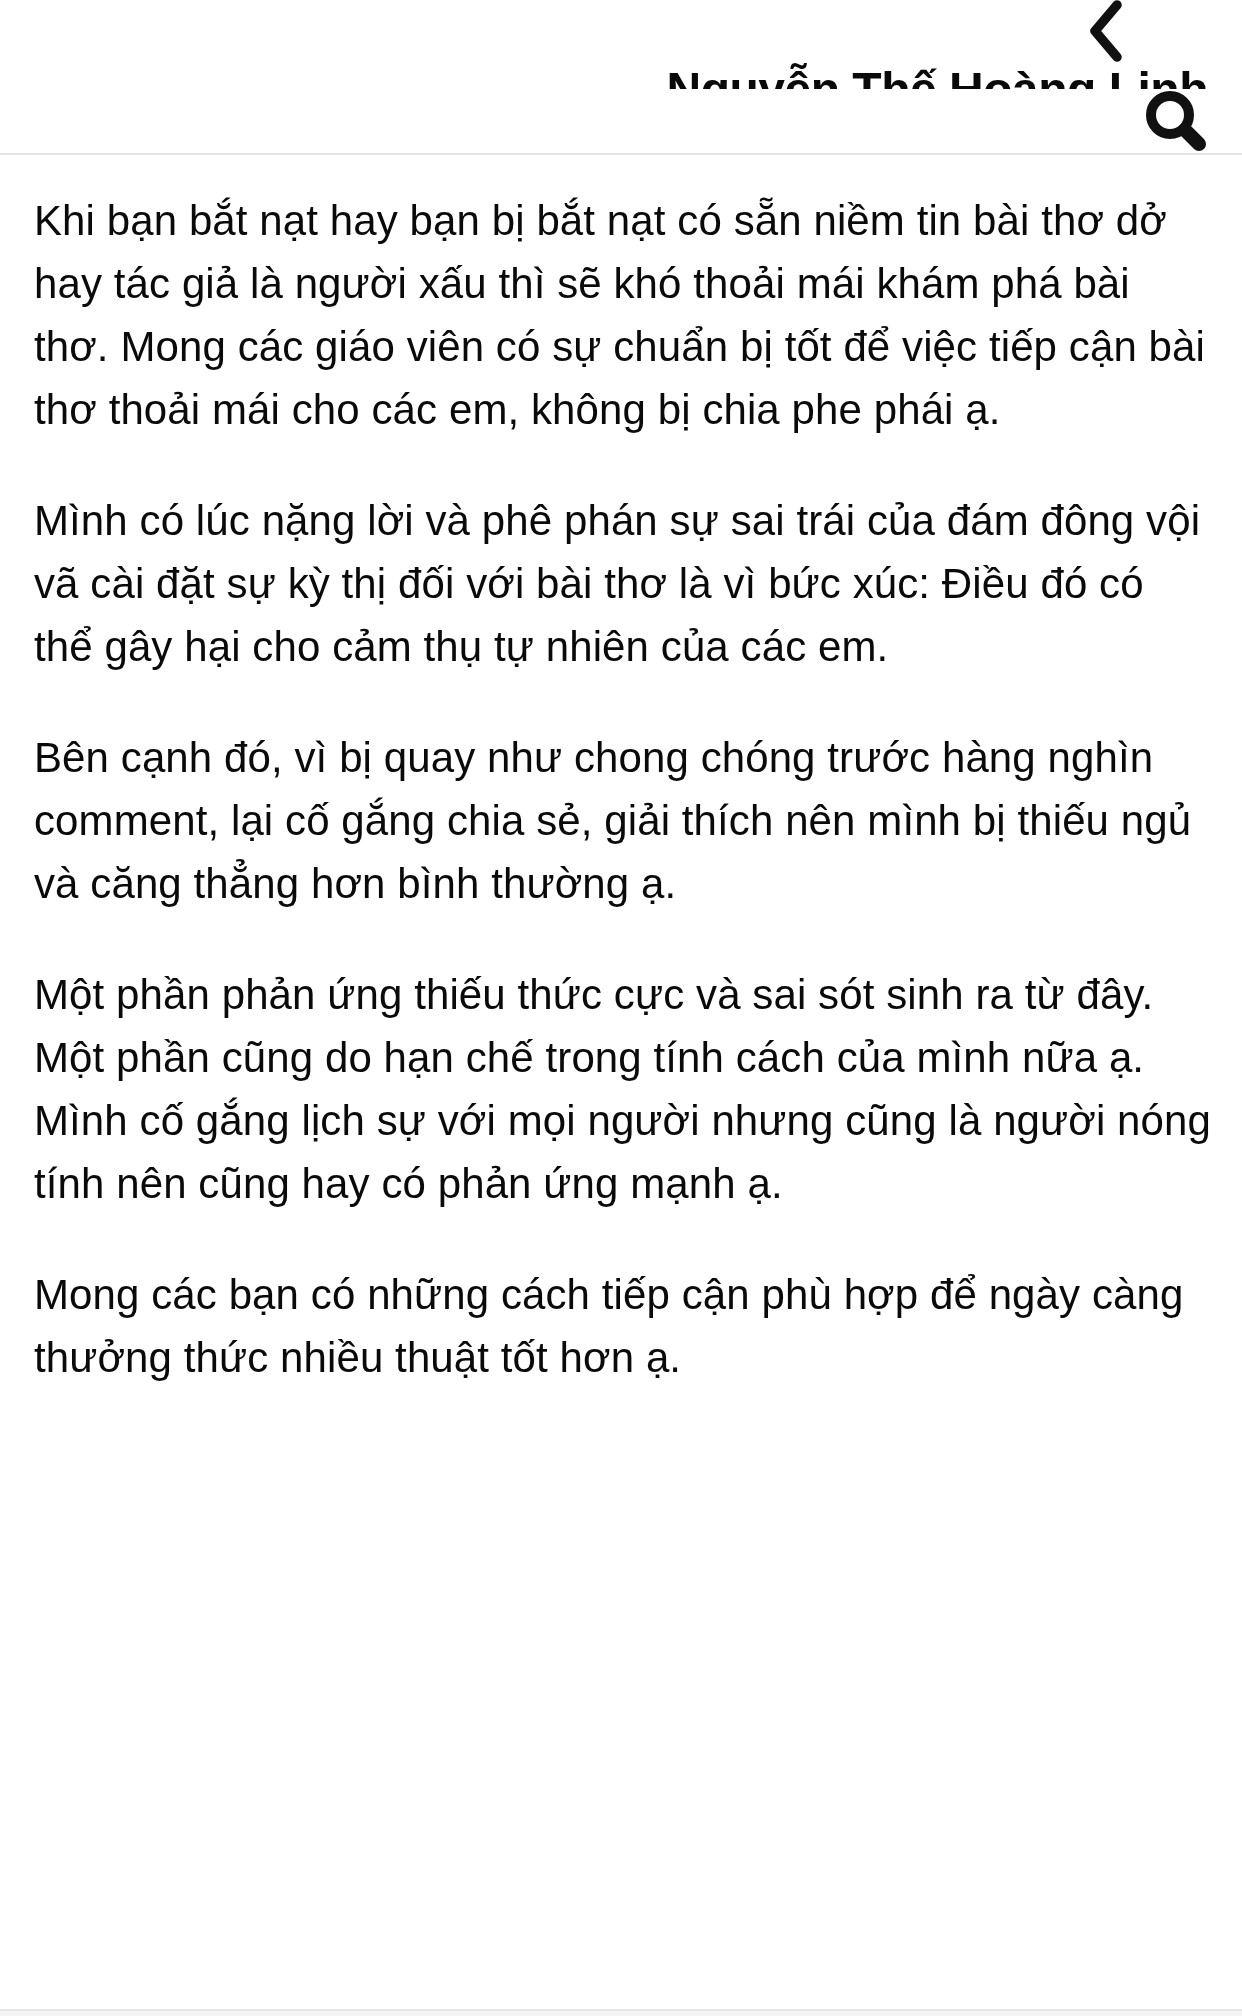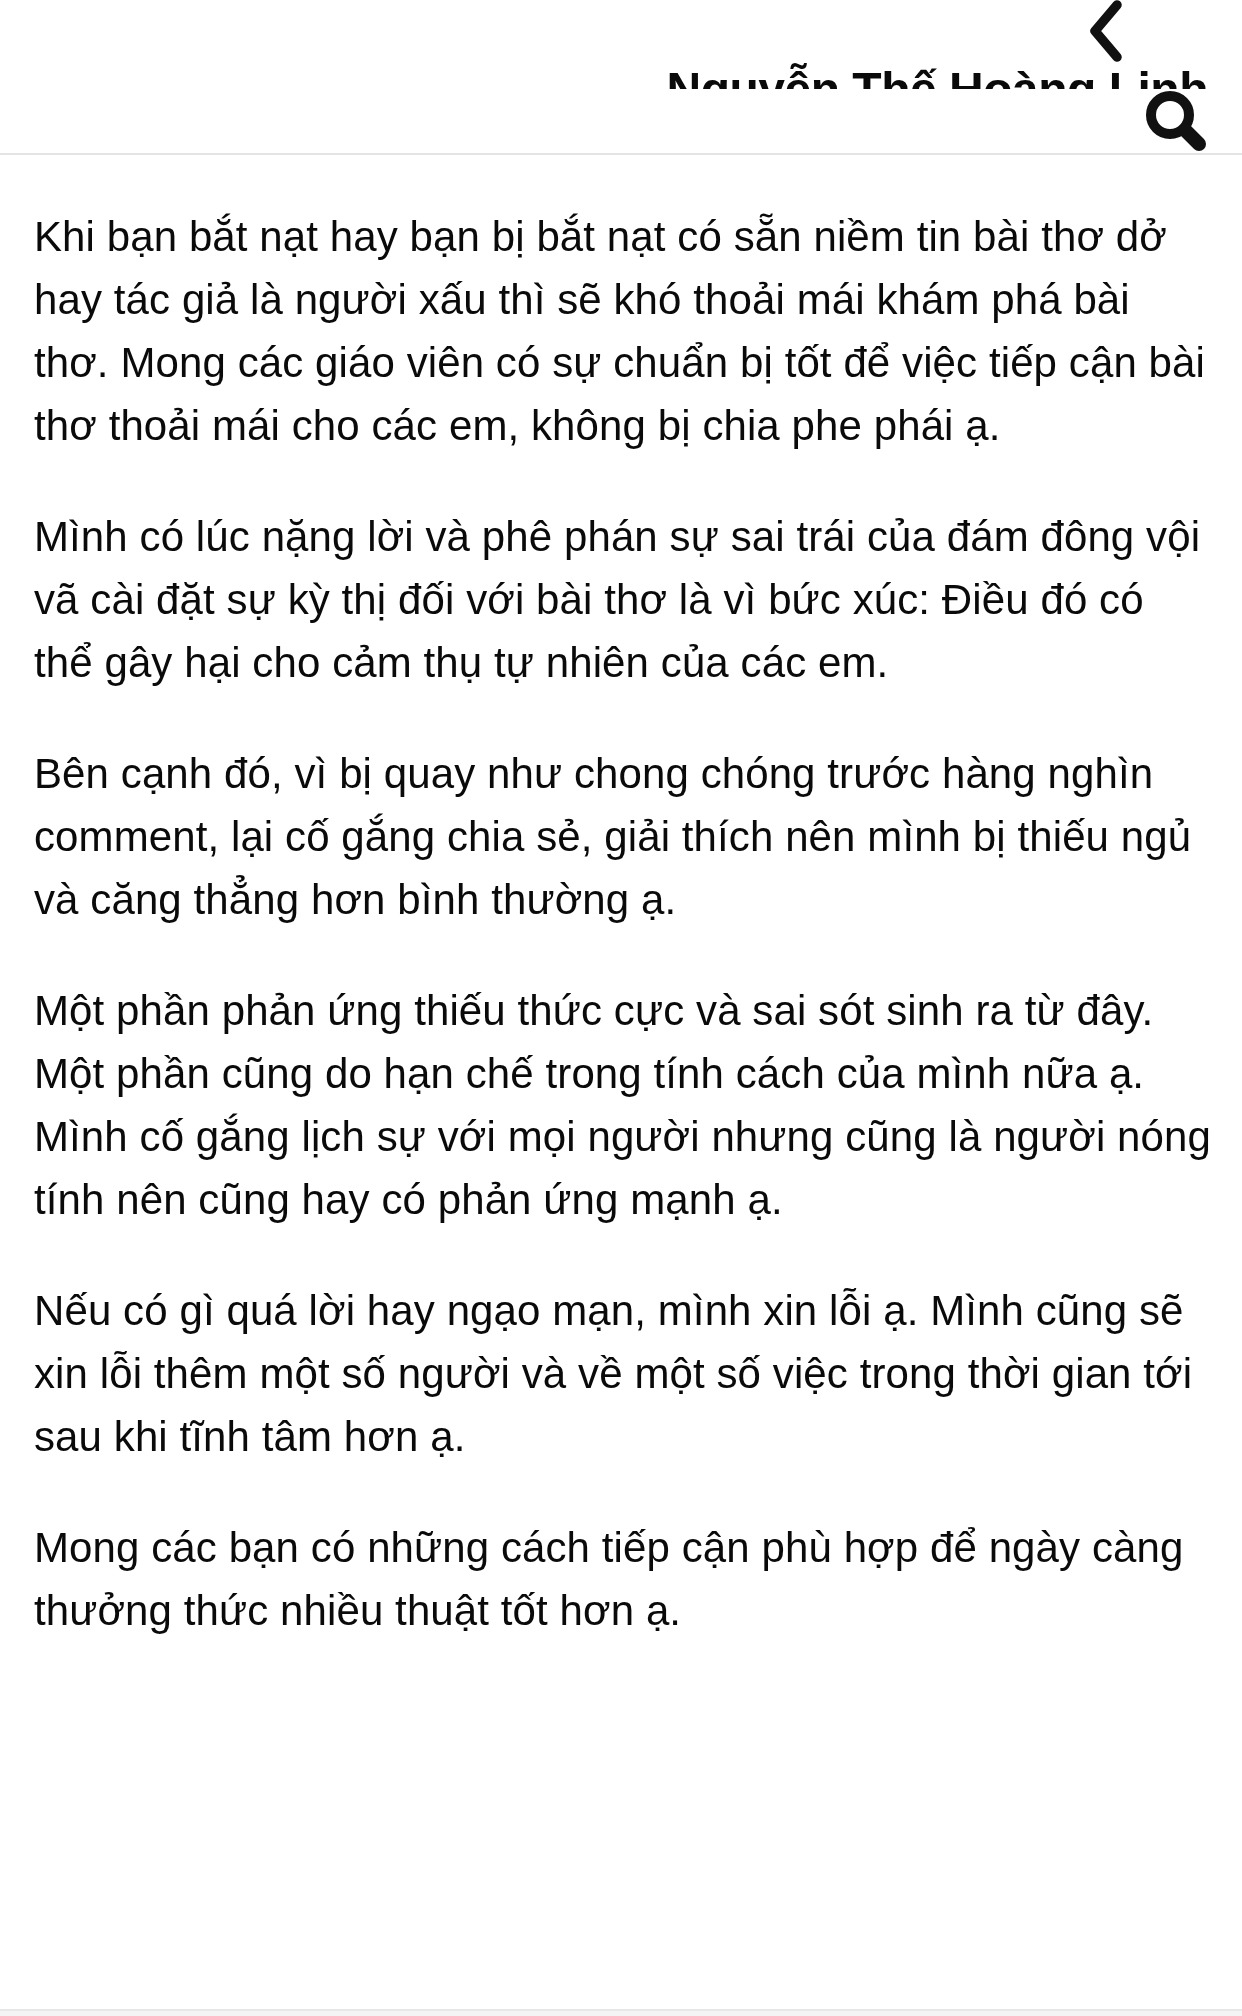--- a/index.html
+++ b/index.html
@@ -45,21 +45,21 @@
     text-align: center;
     font-size: 48px;
     font-weight: 700;
     letter-spacing: -0.5px;
     white-space: nowrap;
     overflow: hidden;
   }
 
   
   .article {
-    padding: 50px 30px 0 34px;
+    padding: 34px 30px 0 34px;
   }
   .article p.para {
     font-size: 42px;
     line-height: 63px;
     font-weight: 400;
     color: var(--color-text, #0a0a0a);
     margin: 0 0 48px 0;
     letter-spacing: 0.1px;
   }
 
@@ -100,17 +100,16 @@
       </span>
     </button>
   </div>
 </header>
 
 <main class="article">
     <p class="para">Khi bạn bắt nạt hay bạn bị bắt nạt có sẵn niềm tin bài thơ dở hay tác giả là người xấu thì sẽ khó thoải mái khám phá bài thơ. Mong các giáo viên có sự chuẩn bị tốt để việc tiếp cận bài thơ thoải mái cho các em, không bị chia phe phái ạ.</p>
     <p class="para">Mình có lúc nặng lời và phê phán sự sai trái của đám đông vội vã cài đặt sự kỳ thị đối với bài thơ là vì bức xúc: Điều đó có thể gây hại cho cảm thụ tự nhiên của các em.</p>
     <p class="para">Bên cạnh đó, vì bị quay như chong chóng trước hàng nghìn comment, lại cố gắng chia sẻ, giải thích nên mình bị thiếu ngủ và căng thẳng hơn bình thường ạ.</p>
     <p class="para">Một phần phản ứng thiếu thức cực và sai sót sinh ra từ đây. Một phần cũng do hạn chế trong tính cách của mình nữa ạ. Mình cố gắng lịch sự với mọi người nhưng cũng là người nóng tính nên cũng hay có phản ứng mạnh ạ.</p>
-    <p class="para">Nếu có gì quá lời hay ngạo mạn, mình xin lỗi ạ. Mình cũng sẽ xin lỗi thêm một số người và về một số việc trong thời gian tới sau khi tĩnh tâm hơn ạ.</p>
     <p class="para">Mong các bạn có những cách tiếp cận phù hợp để ngày càng thưởng thức nhiều thuật tốt hơn ạ.</p>
   </main>
 
 <div class="footer-divider"></div>
 
 </body></html>

